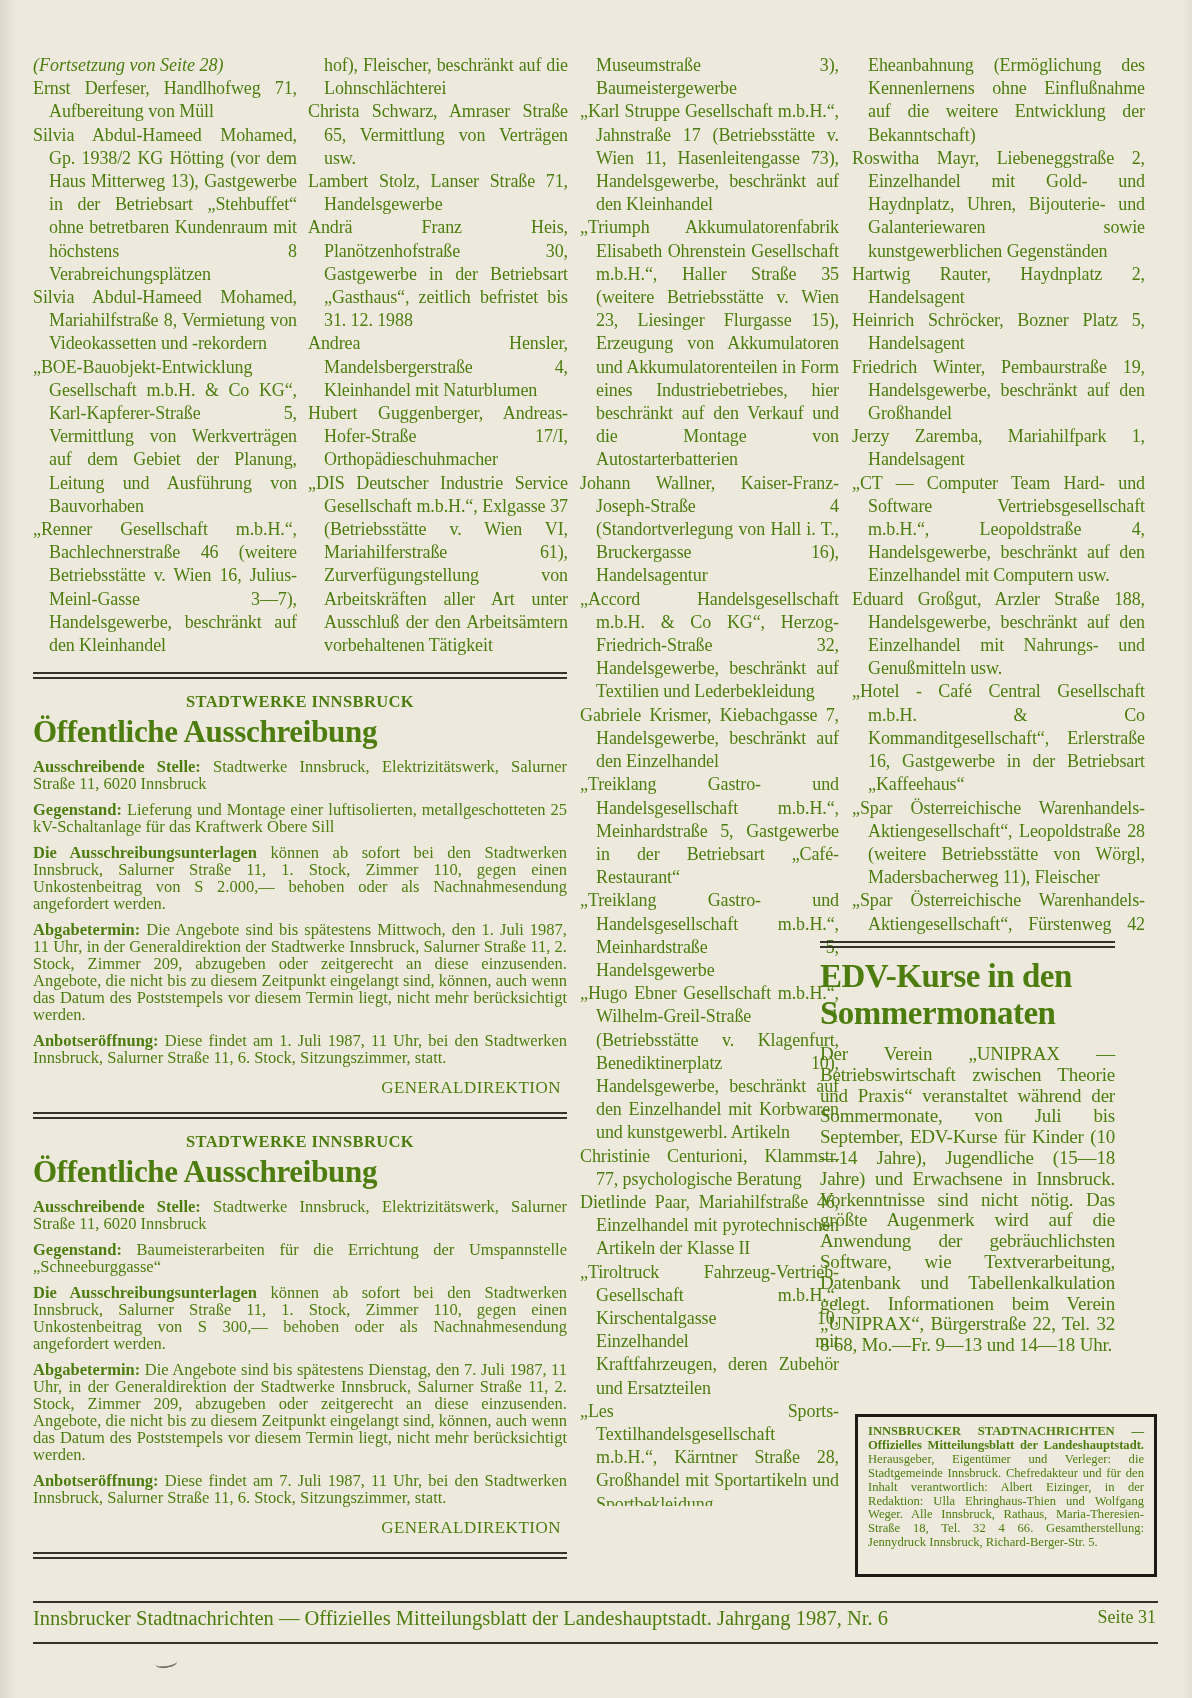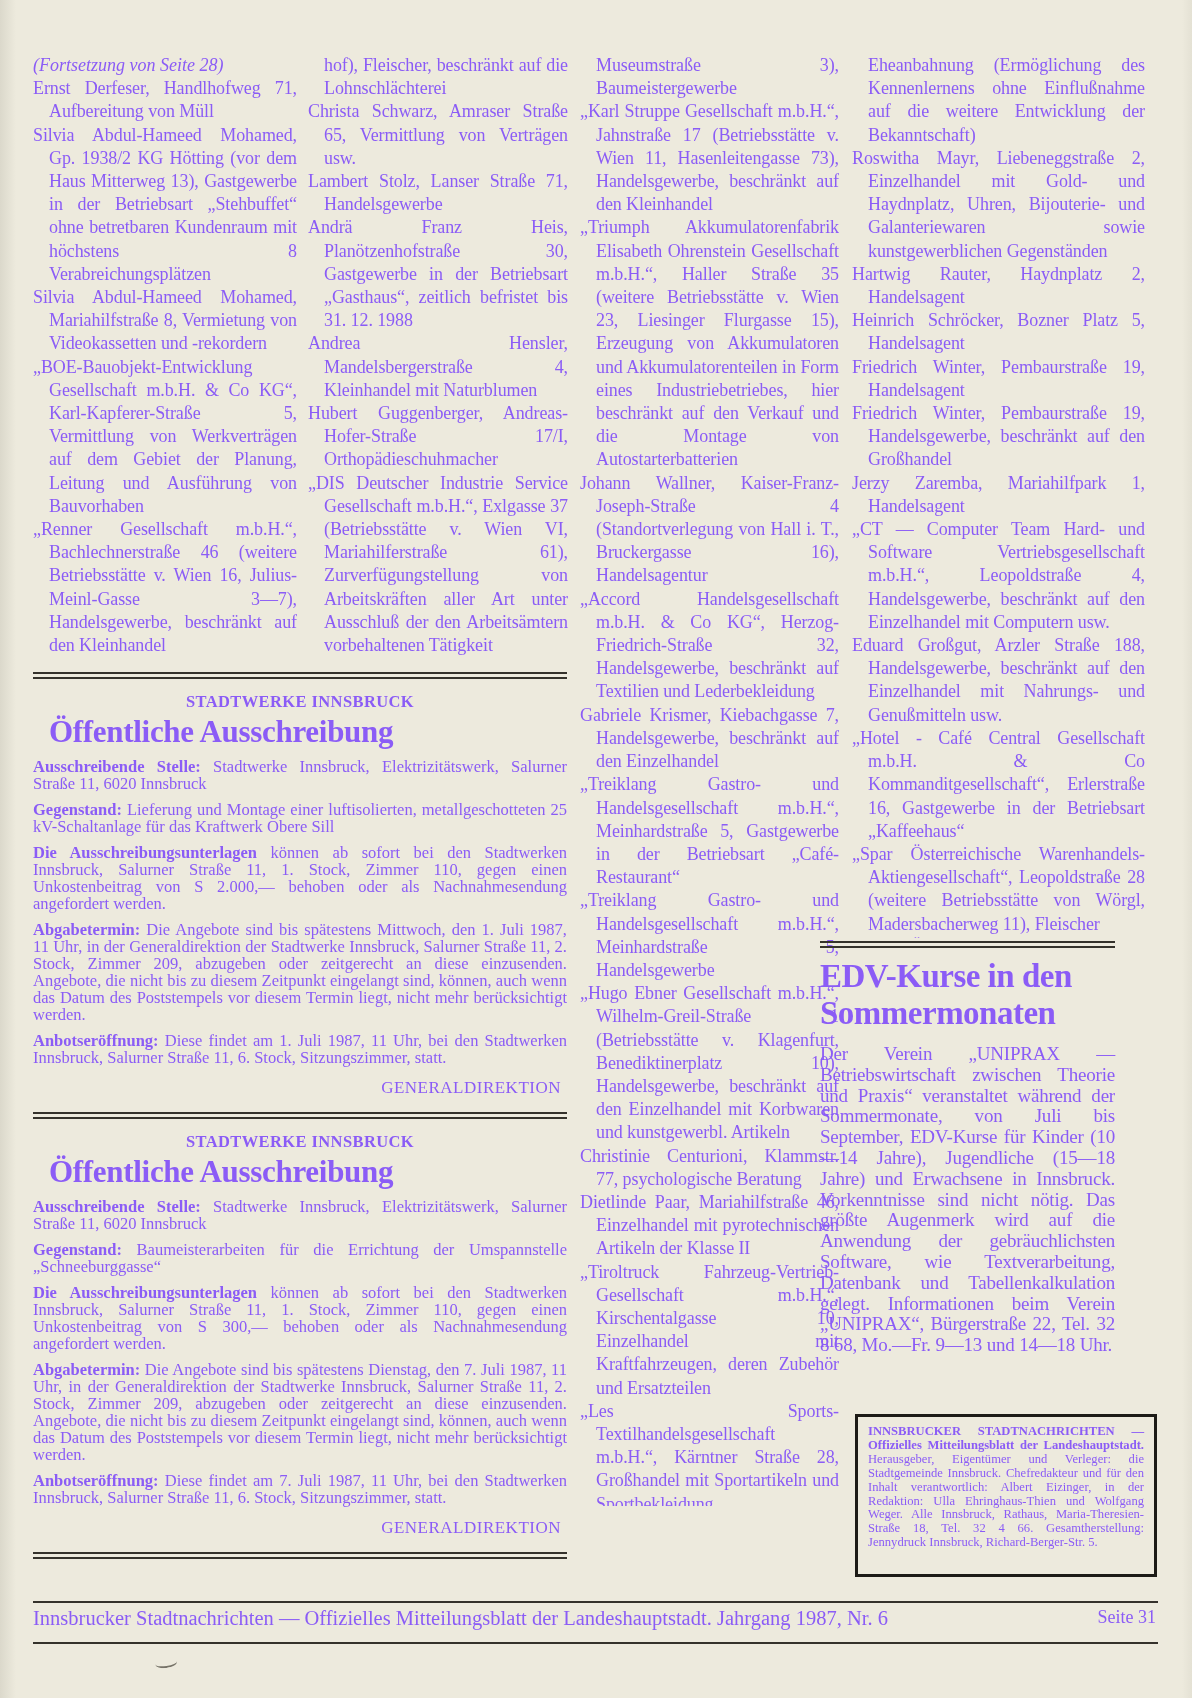--- a/index.html
+++ b/index.html
@@ -1,34 +1,34 @@
 <!DOCTYPE html>
 <html lang="de"><head>
 <meta charset="utf-8">
 <style>
   html,body{margin:0;padding:0;background:#888;}
   #page{position:relative;width:1192px;height:1698px;background:#edeadd;
-        font-family:"Liberation Serif","DejaVu Serif",serif;color:#8b5cf6;overflow:hidden;}
+        font-family:"Liberation Serif","DejaVu Serif",serif;color:#4d7c0f;overflow:hidden;}
   #page::before{content:"";position:absolute;inset:0;pointer-events:none;
         background:linear-gradient(90deg,rgba(60,60,45,.10) 0,rgba(60,60,45,0) 16px),
                    linear-gradient(270deg,rgba(60,60,45,.05) 0,rgba(60,60,45,0) 10px);}
   .col{position:absolute;top:54px;overflow:hidden;}
   #col1{left:33px;width:264px;height:604px;}
   #col2{left:308px;width:260px;height:604px;}
   #col3{left:580px;width:259px;height:1452px;}
   #col4{left:852px;width:293px;height:884px;}
   .note{font-style:italic;font-size:18px;line-height:23.2px;margin:0;}
   .entry{margin:0;text-align:justify;font-size:18px;line-height:23.2px;
          padding-left:16px;text-indent:-16px;letter-spacing:-0.1px;hyphens:auto;}
   .entry.cont{text-indent:0;}
   
   #tenders{position:absolute;left:33px;top:672px;width:534px;}
   .dbl{height:7px;box-sizing:border-box;border-top:2px solid #35322b;border-bottom:2px solid #35322b;}
   .kicker{font-weight:bold;font-size:16.5px;letter-spacing:.4px;margin:13px 0 2px 0;text-align:center;}
-  .tender-headline{font-weight:bold;font-size:31px;letter-spacing:-.3px;margin:0 0 8px 16px;}
+  .tender-headline{font-weight:bold;font-size:31px;letter-spacing:-.3px;margin:0 0 8px 0;}
   .tpara{margin:0 0 9px 0;text-align:justify;font-size:16.5px;line-height:17px;hyphens:auto;}
   .tlabel{font-weight:bold;}
   .signoff{text-align:right;font-size:17px;letter-spacing:.5px;margin:12px 6px 14px 0;}
   
   #edv{position:absolute;left:820px;top:941px;width:295px;}
   #edv .dbl{margin-bottom:10px;}
   .edv-headline{font-weight:bold;font-size:33px;line-height:37px;letter-spacing:-.5px;margin:0 0 12px 0;}
   .edv-body{margin:0;text-align:justify;font-size:19px;line-height:20.8px;letter-spacing:-0.2px;hyphens:auto;}
   
   #imprint{position:absolute;left:855px;top:1414px;width:302px;height:163px;box-sizing:border-box;
@@ -95,21 +95,20 @@
       </div>
   </div>
 
   <div id="col4" class="col">
     <div>
 
     <p class="entry cont">Eheanbahnung (Ermöglichung des Kennenlernens ohne Einflußnahme auf die weitere Entwicklung der Bekanntschaft)</p>
         <p class="entry">Roswitha Mayr, Liebeneggstraße 2, Einzelhandel mit Gold- und Haydnplatz, Uhren, Bijouterie- und Galanteriewaren sowie kunstgewerblichen Gegenständen</p>
         <p class="entry">Hartwig Rauter, Haydnplatz 2, Handelsagent</p>
         <p class="entry">Heinrich Schröcker, Bozner Platz 5, Handelsagent</p>
-        <p class="entry">Friedrich Winter, Pembaurstraße 19, Handelsagent</p>
         <p class="entry">Friedrich Winter, Pembaurstraße 19, Handelsgewerbe, beschränkt auf den Großhandel</p>
         <p class="entry">Jerzy Zaremba, Mariahilfpark 1, Handelsagent</p>
         <p class="entry">„CT — Computer Team Hard- und Software Vertriebsgesellschaft m.b.H.“, Leopoldstraße 4, Handelsgewerbe, beschränkt auf den Einzelhandel mit Computern usw.</p>
         <p class="entry">Eduard Großgut, Arzler Straße 188, Handelsgewerbe, beschränkt auf den Einzelhandel mit Nahrungs- und Genußmitteln usw.</p>
         <p class="entry">„Hotel - Café Central Gesellschaft m.b.H. &amp; Co Kommanditgesellschaft“, Erlerstraße 16, Gastgewerbe in der Betriebsart „Kaffeehaus“</p>
         <p class="entry">„Spar Österreichische Warenhandels-Aktiengesellschaft“, Leopoldstraße 28 (weitere Betriebsstätte von Wörgl, Madersbacherweg 11), Fleischer</p>
         <p class="entry">„Spar Österreichische Warenhandels-Aktiengesellschaft“, Fürstenweg 42 (weitere Betriebsstätte von Wörgl, Madersbacherweg 11), Fleischer</p>
       </div>
   </div>
 

